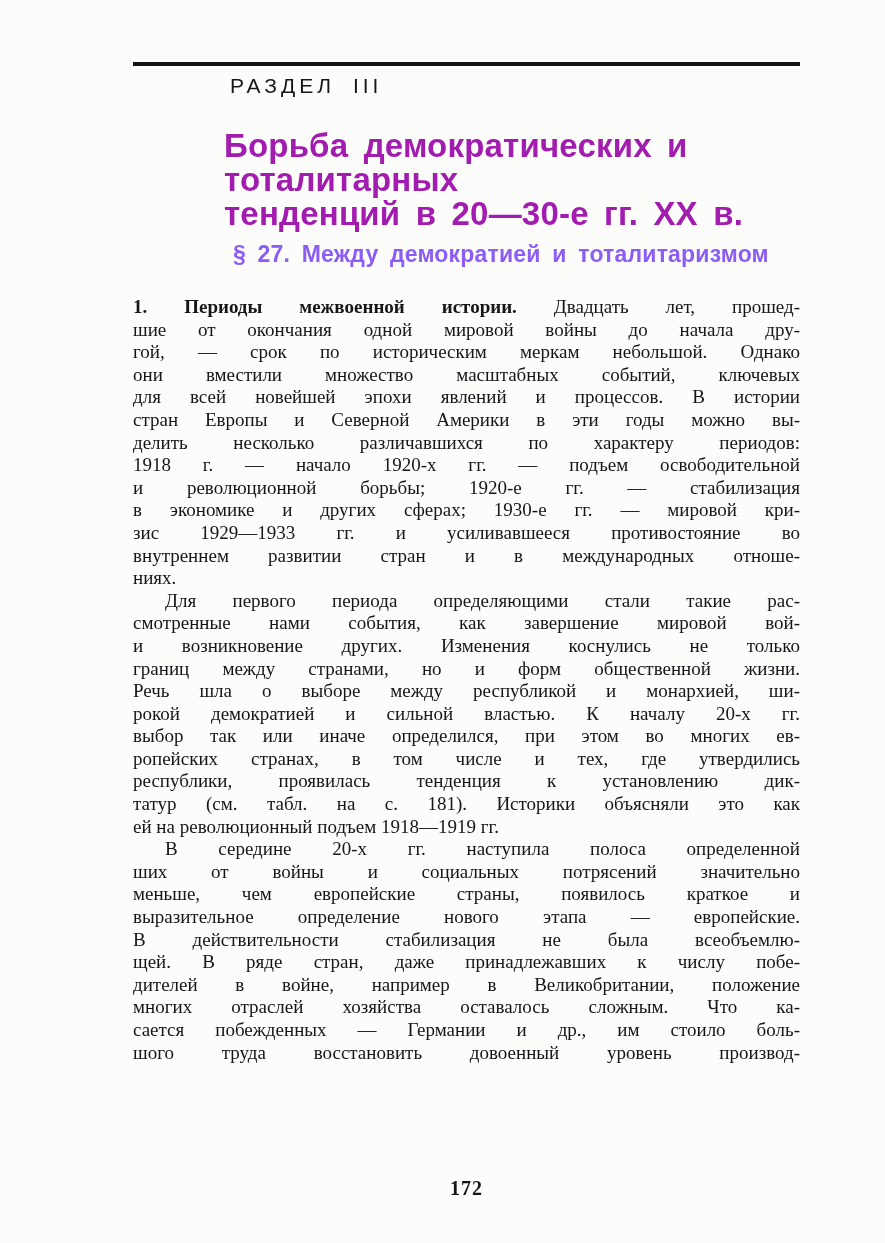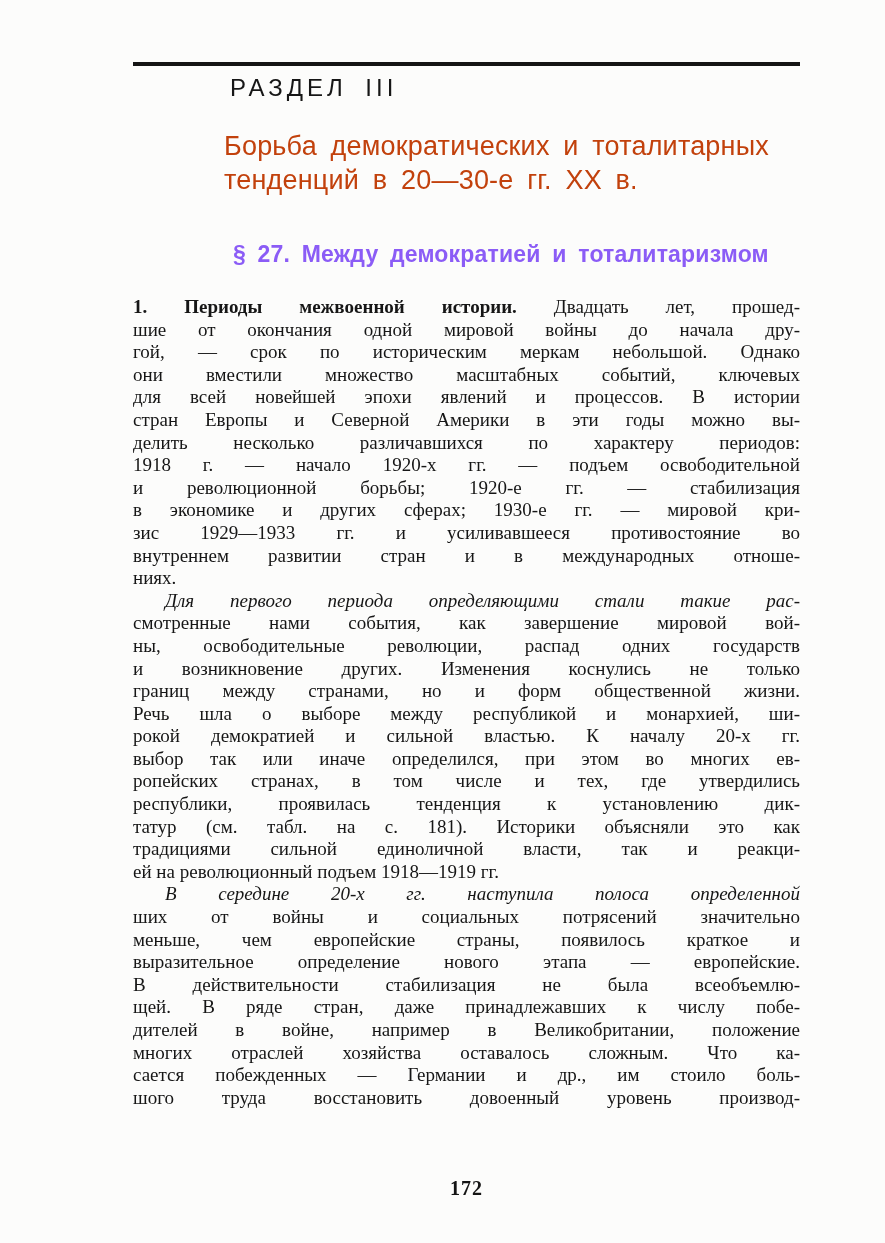--- a/index.html
+++ b/index.html
@@ -25,39 +25,39 @@
     top: 62px;
     width: 667px;
     height: 4px;
     background: #141414;
   }
   .section-label {
     position: absolute;
     left: 230px;
     top: 74px;
     font-family: "Liberation Sans", sans-serif;
-    font-size: 24px;
+    font-size: 21px;
     font-weight: 500;
     letter-spacing: 4px;
     word-spacing: 8px;
     color: #161616;
     white-space: nowrap;
   }
   .section-title {
     position: absolute;
     left: 224px;
     top: 129px;
     width: 600px;
     font-family: "Liberation Sans", sans-serif;
-    font-size: 27px;
-    font-weight: 400;
+    font-size: 33px;
+    font-weight: 700;
     line-height: 34px;
     word-spacing: 6px;
     letter-spacing: 0.2px;
-    color: #c2410c;
+    color: #a21caf;
   }
   .chapter-heading {
     position: absolute;
     left: 233px;
     top: 241px;
     width: 600px;
     font-family: "Liberation Sans", sans-serif;
     font-size: 23px;
     font-weight: 700;
     word-spacing: 5px;
@@ -73,21 +73,21 @@
     font-size: 19px;
     line-height: 22.6px;
     color: #161616;
   }
   .line {
     text-align: justify;
     text-align-last: justify;
     white-space: normal;
   }
   .line.no-justify { text-align-last: left; }
-  .line.indent { text-indent: 32px; font-style: italic; }
+  .line.indent { text-indent: 32px; }
   .line b { font-weight: 700; }
   .page-number {
     position: absolute;
     left: 133px;
     top: 1145px;
     width: 667px;
     text-align: center;
     font-size: 20px;
     font-weight: 700;
     letter-spacing: 1px;
@@ -123,30 +123,28 @@
         <div class="line">1918 г. — начало 1920-х гг. — подъем освободительной</div>
         <div class="line">и революционной борьбы; 1920-е гг. — стабилизация</div>
         <div class="line">в экономике и других сферах; 1930-е гг. — мировой кри-</div>
         <div class="line">зис 1929—1933 гг. и усиливавшееся противостояние во</div>
         <div class="line">внутреннем развитии стран и в международных отноше-</div>
         <div class="line no-justify">ниях.</div>
       </div>
       <div class="para">
         <div class="line indent">Для первого периода определяющими стали такие рас-</div>
         <div class="line">смотренные нами события, как завершение мировой вой-</div>
-        <div class="line">ны, освободительные революции, распад одних государств</div>
         <div class="line">и возникновение других. Изменения коснулись не только</div>
         <div class="line">границ между странами, но и форм общественной жизни.</div>
         <div class="line">Речь шла о выборе между республикой и монархией, ши-</div>
         <div class="line">рокой демократией и сильной властью. К началу 20-х гг.</div>
         <div class="line">выбор так или иначе определился, при этом во многих ев-</div>
         <div class="line">ропейских странах, в том числе и тех, где утвердились</div>
         <div class="line">республики, проявилась тенденция к установлению дик-</div>
         <div class="line">татур (см. табл. на с. 181). Историки объясняли это как</div>
-        <div class="line">традициями сильной единоличной власти, так и реакци-</div>
         <div class="line no-justify">ей на революционный подъем 1918—1919 гг.</div>
       </div>
       <div class="para">
         <div class="line indent">В середине 20-х гг. наступила полоса определенной</div>
         <div class="line">ших от войны и социальных потрясений значительно</div>
         <div class="line">меньше, чем европейские страны, появилось краткое и</div>
         <div class="line">выразительное определение нового этапа — европейские.</div>
         <div class="line">В действительности стабилизация не была всеобъемлю-</div>
         <div class="line">щей. В ряде стран, даже принадлежавших к числу побе-</div>
         <div class="line">дителей в войне, например в Великобритании, положение</div>

